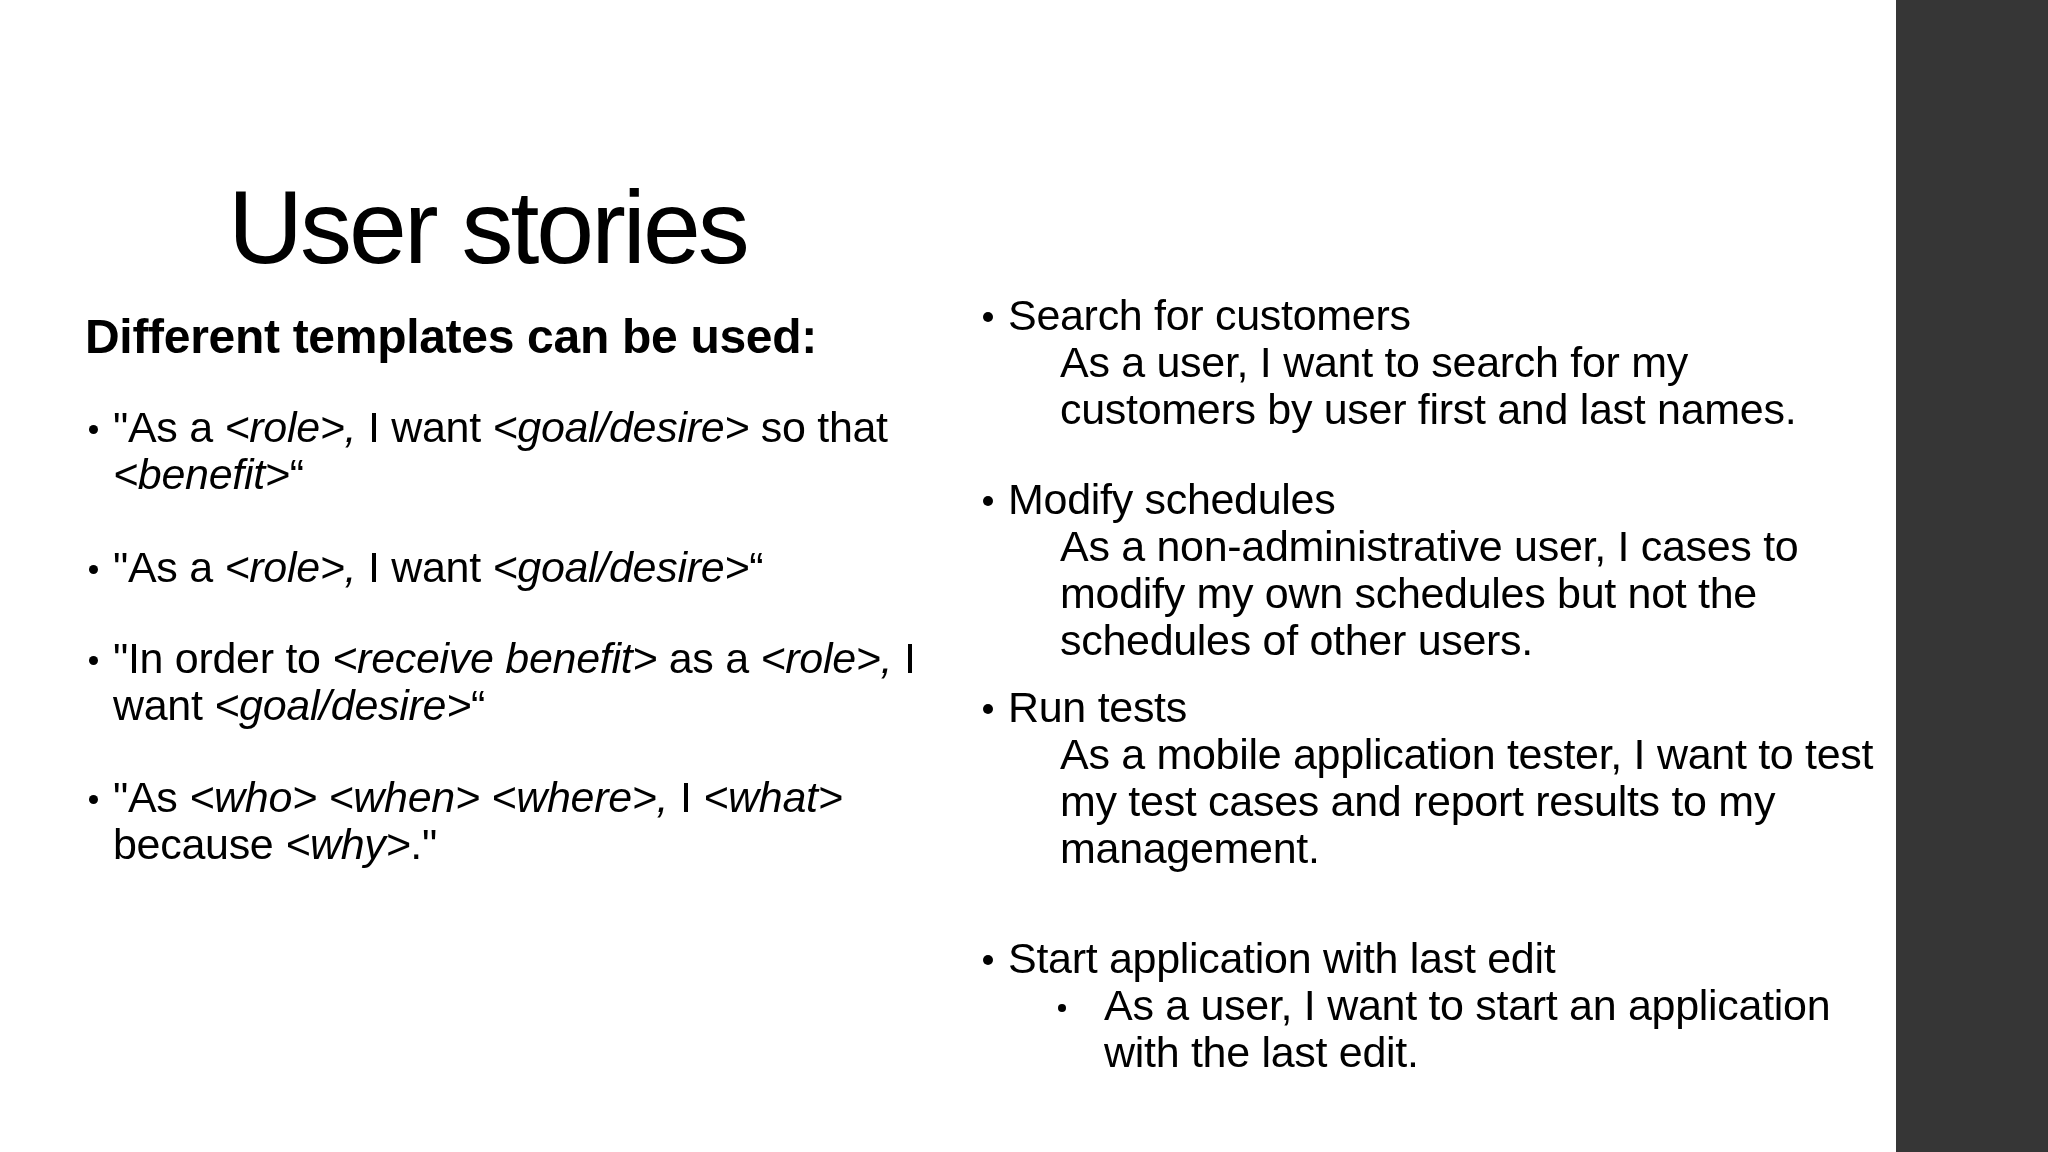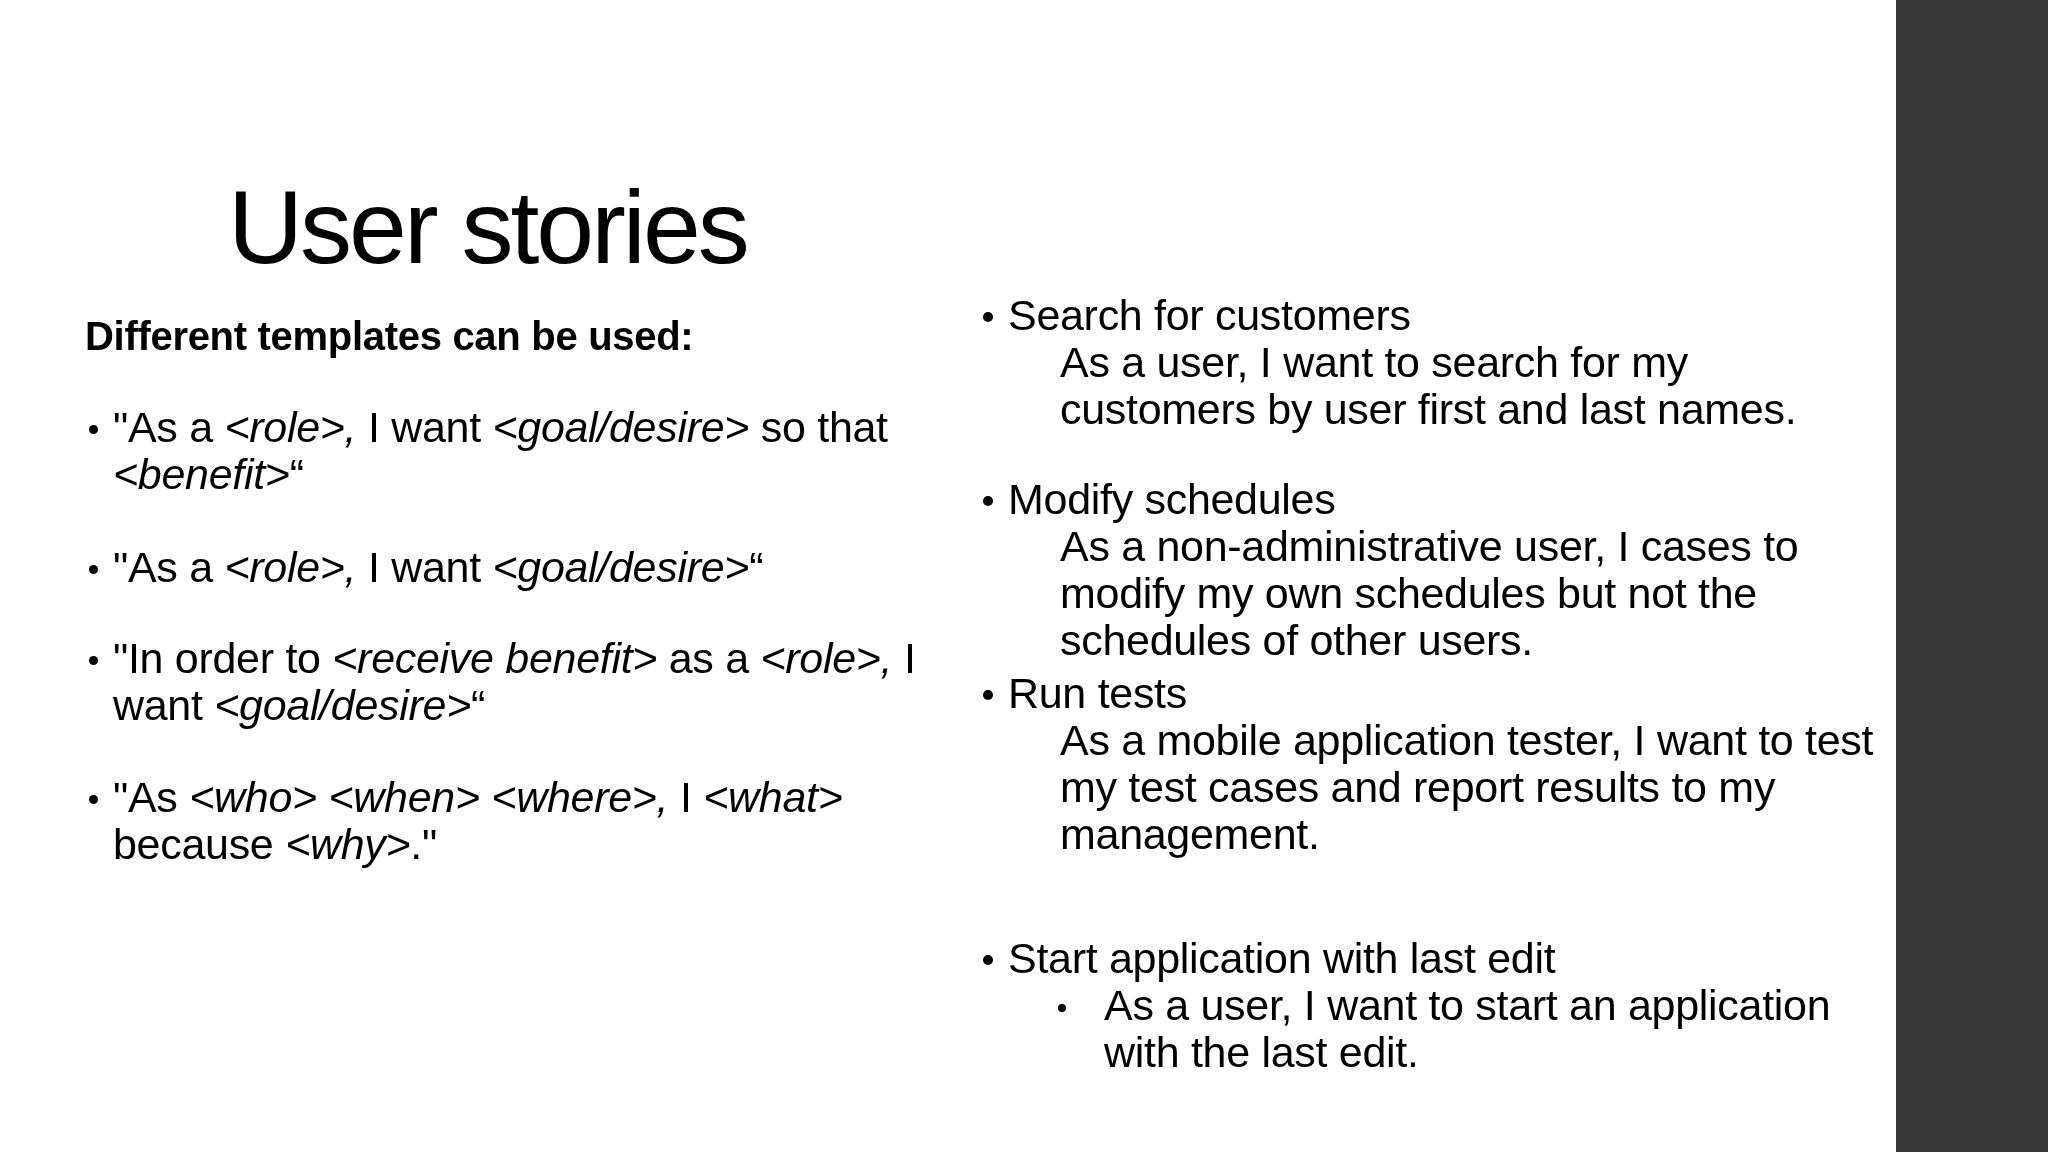--- a/index.html
+++ b/index.html
@@ -15,40 +15,40 @@
     font-size:104px;line-height:104px;letter-spacing:-3px;
     font-weight:400;white-space:nowrap;text-align:right;
   }
 
   
   .bodytext{font-size:43px;line-height:47px;letter-spacing:-0.3px}
 
   
   #intro{
     position:absolute;left:85px;top:313px;
-    font-size:40px;line-height:47px;font-weight:bold;letter-spacing:-0.3px;
+    font-size:48px;line-height:47px;font-weight:bold;letter-spacing:-0.3px;
     white-space:nowrap;
   }
   #left-bullets{position:absolute;left:0;top:0;width:100%;height:100%}
   #left-bullets .item{position:absolute;left:85px;padding-left:28px;white-space:nowrap}
   #left-bullets .item:nth-child(1){top:404px}
   #left-bullets .item:nth-child(2){top:544px}
   #left-bullets .item:nth-child(3){top:635px}
   #left-bullets .item:nth-child(4){top:774px}
   .dot{
     position:absolute;left:4px;top:21px;width:9px;height:9px;
     border-radius:50%;background:#000;
   }
 
   
   #right-stories{position:absolute;left:0;top:0;width:100%;height:100%}
   .story{position:absolute;left:983px;padding-left:25px;white-space:nowrap}
   .story:nth-child(1){top:292px}
   .story:nth-child(2){top:476px}
-  .story:nth-child(3){top:670px}
+  .story:nth-child(3){top:684px}
   .story:nth-child(4){top:935px}
   .story .dot{left:0;top:20px;width:10px;height:10px}
   .story .s-title{font-weight:normal}
   .story .body{position:relative;margin-left:52px}
   .story .body.sub .line{margin-left:44px}
   .subdot{
     position:absolute;left:-2px;top:22px;width:8px;height:8px;
     border-radius:50%;background:#000;
   }
 

